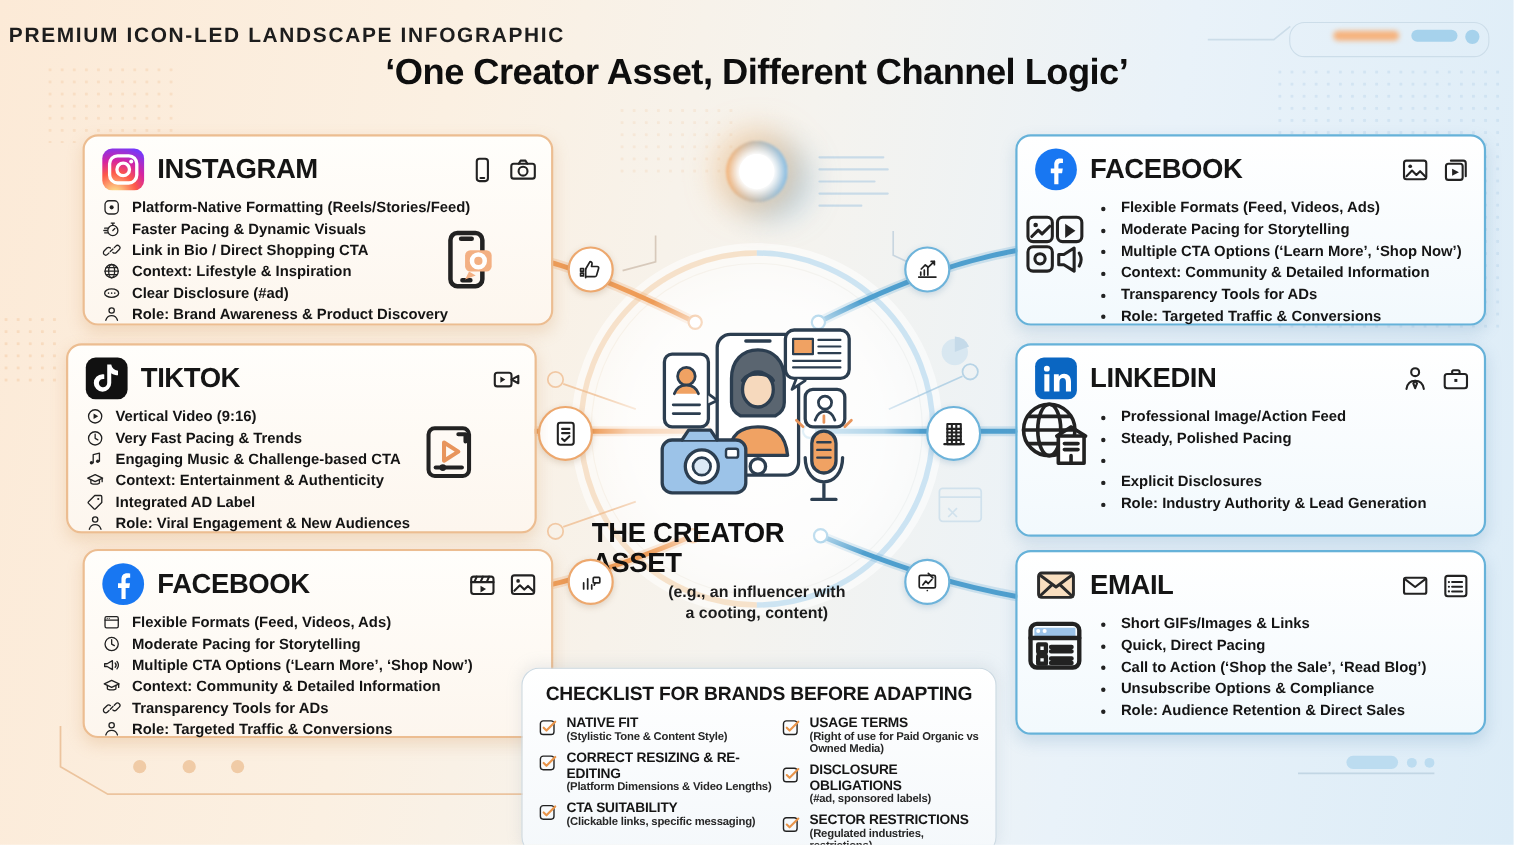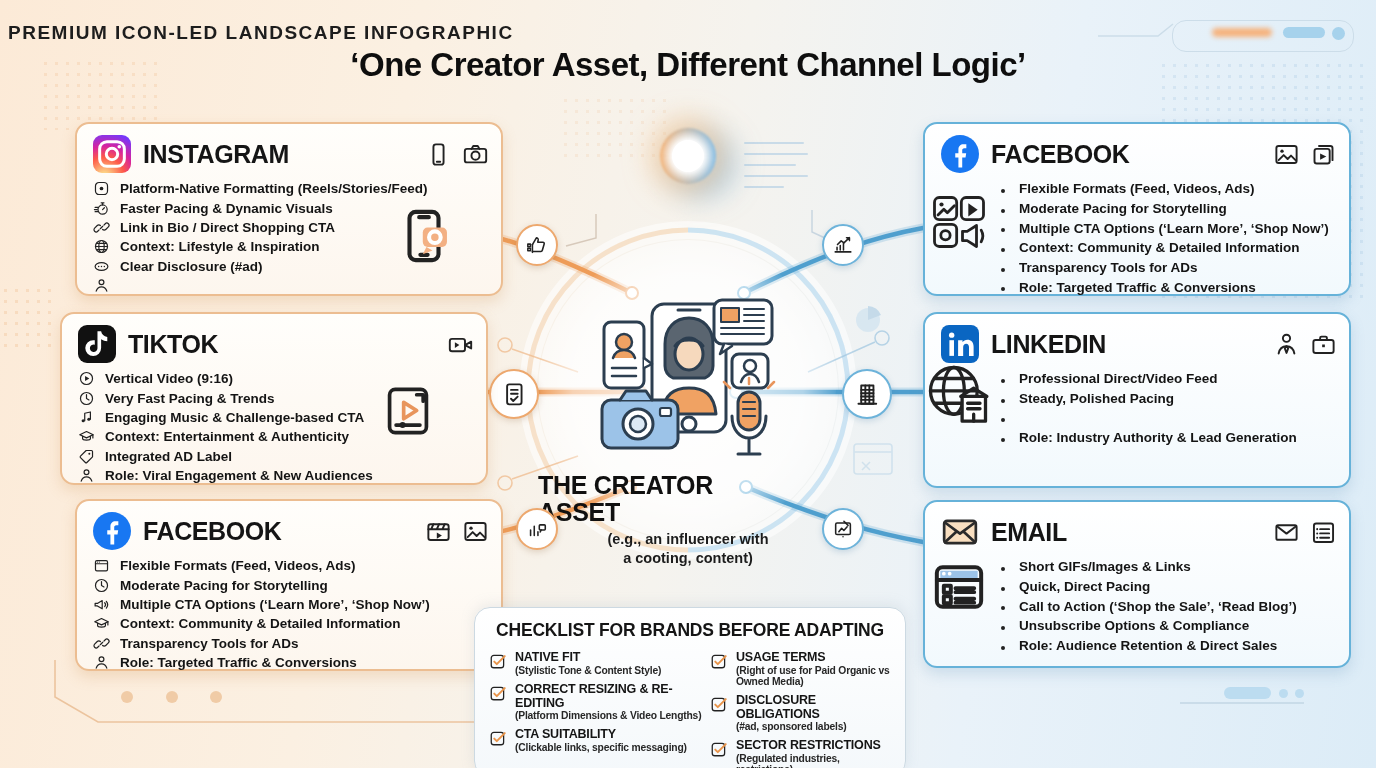--- a/index.html
+++ b/index.html
@@ -333,20 +333,21 @@
             <circle class="f" cx="12" cy="12" r="1"></circle>
             <circle class="f" cx="16" cy="12" r="1"></circle>
           </svg></span>
         <span class="txt">Clear Disclosure (#ad)</span>
       </div>
       <div class="row">
         <span class="ic"><svg viewBox="0 0 24 24">
             <circle cx="12" cy="7.5" r="3.4"></circle>
             <path d="M4.5 20c1.2-4.2 4.3-6 7.5-6s6.3 1.8 7.5 6"></path>
           </svg></span>
+        <span class="txt">Role: Brand Awareness &amp; Product Discovery</span>
       </div>
     </div>
     <span class="side-art ic" style="left: 318px; top: 66px; width: 58px; height: 92px;"><svg viewBox="0 0 24 24">
         <rect x="6" y="2" width="12" height="20" rx="2.6"></rect>
         <path d="M10 4.2h4 M10.5 19.8h3"></path>
         <rect class="fo" x="11.5" y="8.5" width="10" height="8" rx="2"></rect>
         <circle class="sw" cx="16.5" cy="12.5" r="2.4" fill="none"></circle>
         <path class="fo" d="M13 16.5l-1.5 3 4-1.5z"></path>
       </svg></span>
   </div>
@@ -579,32 +580,38 @@
             <path d="M9 8V6.2A1.2 1.2 0 0110.2 5h3.6A1.2 1.2 0 0115 6.2V8"></path>
             <rect class="f" x="10.8" y="12" width="2.4" height="2.4"></rect>
           </svg></span>
       </span>
     </div>
     <div class="rows">
       <div class="row">
         <span class="ic"><svg viewBox="0 0 24 24">
             <circle class="f" cx="12" cy="12" r="4"></circle>
           </svg></span>
-        <span class="txt">Professional Direct/Video Feed</span>
+        <span class="txt">Professional Image/Action Feed</span>
       </div>
       <div class="row">
         <span class="ic"><svg viewBox="0 0 24 24">
             <circle class="f" cx="12" cy="12" r="4"></circle>
           </svg></span>
         <span class="txt">Steady, Polished Pacing</span>
       </div>
       <div class="row">
         <span class="ic"><svg viewBox="0 0 24 24">
             <circle class="f" cx="12" cy="12" r="4"></circle>
           </svg></span>
+      </div>
+      <div class="row">
+        <span class="ic"><svg viewBox="0 0 24 24">
+            <circle class="f" cx="12" cy="12" r="4"></circle>
+          </svg></span>
+        <span class="txt">Explicit Disclosures</span>
       </div>
       <div class="row">
         <span class="ic"><svg viewBox="0 0 24 24">
             <circle class="f" cx="12" cy="12" r="4"></circle>
           </svg></span>
         <span class="txt">Role: Industry Authority &amp; Lead Generation</span>
       </div>
     </div>
     <span class="side-art ic" style="left: 0px; top: 46px; width: 66px; height: 70px;"><svg viewBox="0 0 24 24">
         <circle cx="10.5" cy="10.5" r="8.5" class="thin"></circle>

